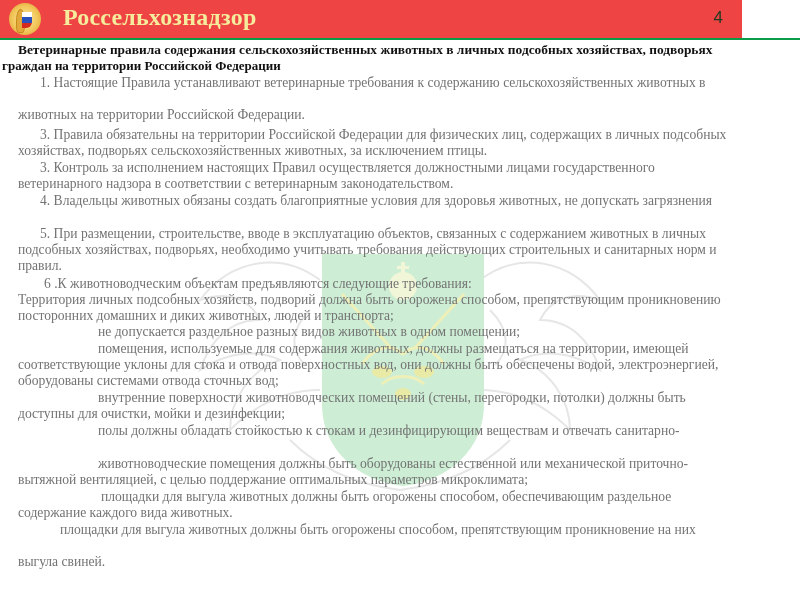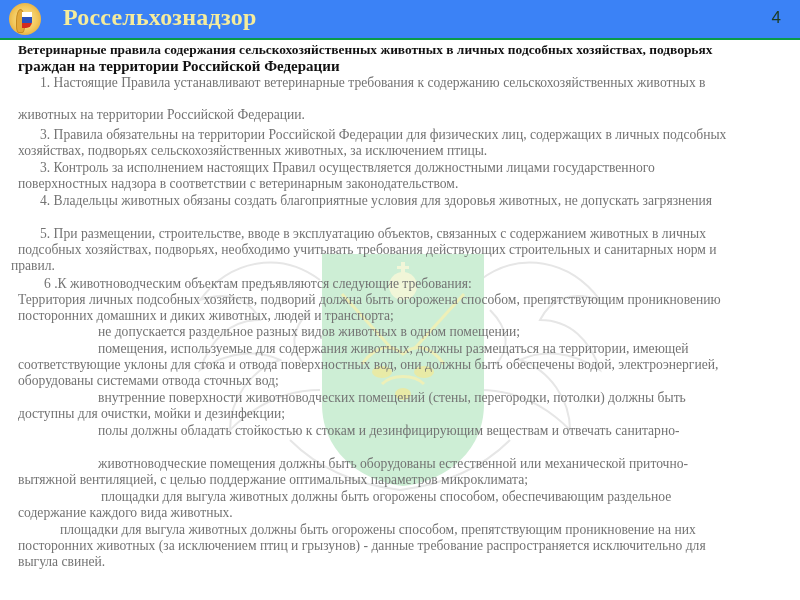--- a/index.html
+++ b/index.html
@@ -1,17 +1,17 @@
 <!DOCTYPE html>
 <html><head>
 <meta charset="utf-8">
 <style>
   html, body { margin:0; padding:0; }
   body { width:800px; height:600px; position:relative; overflow:hidden; background:#ffffff; font-family:"Liberation Serif","DejaVu Serif",serif; }
-  .header { position:absolute; left:0; top:0; width:800px; height:38px; background:#3b82f6; }
+  .header { position:absolute; left:0; top:0; width:742px; height:38px; background:#ef4444; }
   .header-rule { position:absolute; left:0; top:38px; width:800px; height:2px; background:#0a9c46; }
   .logo { position:absolute; left:9px; top:3px; width:32px; height:32px; border-radius:50%; background:radial-gradient(circle at 50% 50%, #fbe9a8 0%, #f2c75a 55%, #d9962a 100%); overflow:hidden; }
   .logo .flag { position:absolute; left:13px; top:9px; width:10px; height:16px; border-radius:0 0 6px 0; overflow:hidden; }
   .logo .flag i { display:block; height:5.34px; }
   .logo .wheat { position:absolute; left:7px; top:6px; width:7px; height:22px; border-radius:50% 50% 30% 30%; background:#e3a93a; border:1px solid #c58a20; }
   .title { position:absolute; left:63px; top:4px; font-size:24px; font-weight:bold; color:#f5ec9c; letter-spacing:0.2px; white-space:nowrap; }
   .slide-num { position:absolute; right:19px; top:8px; font-family:"Liberation Sans","DejaVu Sans",sans-serif; font-size:17px; color:#1d3b22; }
   .watermark { position:absolute; left:322px; top:254px; width:162px; height:232px; }
   .eagle { position:absolute; left:170px; top:240px; width:460px; height:260px; }
   .content { position:absolute; left:0; top:0; width:760px; height:600px; }
@@ -59,36 +59,36 @@
   </g>
   <g fill="#e8eaa6">
     <ellipse cx="60" cy="118" rx="10" ry="6"></ellipse>
     <ellipse cx="102" cy="118" rx="10" ry="6"></ellipse>
     <ellipse cx="81" cy="140" rx="8" ry="6"></ellipse>
   </g>
 </svg>
 
 <div class="content">
   <div class="ln b" style="left:18px;top:42px;font-size:13.4px;">Ветеринарные правила содержания сельскохозяйственных животных в личных подсобных хозяйствах, подворьях</div>
-  <div class="ln b" style="left:18px;top:58px;font-size:15px;">граждан на территории Российской Федерации</div>
+  <div class="ln b" style="left:2px;top:58px;font-size:13px;">граждан на территории Российской Федерации</div>
 
   <div class="ln" style="left:40px;top:75px;">1. Настоящие Правила устанавливают ветеринарные требования к содержанию сельскохозяйственных  животных в</div>
   <div class="ln" style="left:18px;top:107px;">животных на территории Российской Федерации.</div>
 
   <div class="ln" style="left:40px;top:127px;">3. Правила обязательны на территории Российской Федерации для физических лиц, содержащих в личных подсобных</div>
   <div class="ln" style="left:18px;top:143px;">хозяйствах, подворьях сельскохозяйственных животных, за исключением птицы.</div>
 
   <div class="ln" style="left:40px;top:160px;">3. Контроль за исполнением настоящих Правил осуществляется должностными лицами государственного</div>
-  <div class="ln" style="left:18px;top:176px;">поверхностных надзора  в соответствии с ветеринарным законодательством.</div>
+  <div class="ln" style="left:18px;top:176px;">ветеринарного надзора  в соответствии с ветеринарным законодательством.</div>
 
   <div class="ln" style="left:40px;top:193px;">4. Владельцы животных обязаны создать  благоприятные условия для здоровья животных, не допускать загрязнения</div>
 
   <div class="ln" style="left:40px;top:226px;">5. При размещении, строительстве, вводе в эксплуатацию объектов, связанных с содержанием животных в  личных</div>
   <div class="ln" style="left:18px;top:242px;">подсобных хозяйствах, подворьях, необходимо учитывать требования действующих строительных и санитарных норм и</div>
-  <div class="ln" style="left:11px;top:258px;">правил.</div>
+  <div class="ln" style="left:18px;top:258px;">правил.</div>
 
   <div class="ln" style="left:44px;top:276px;">6 .К животноводческим объектам предъявляются следующие требования:</div>
   <div class="ln" style="left:18px;top:292px;">Территория личных подсобных хозяйств, подворий должна быть огорожена способом, препятствующим проникновению</div>
   <div class="ln" style="left:18px;top:308px;">посторонних домашних и диких животных, людей и транспорта;</div>
 
   <div class="ln" style="left:98px;top:324px;">не допускается раздельное разных видов животных в одном помещении;</div>
 
   <div class="ln" style="left:98px;top:341px;">помещения, используемые для содержания животных, должны размещаться на территории, имеющей</div>
   <div class="ln" style="left:18px;top:357px;">соответствующие уклоны для стока и отвода поверхностных вод, они должны быть обеспечены водой, электроэнергией,</div>
   <div class="ln" style="left:18px;top:373px;text-align:center;">оборудованы системами отвода сточных вод;</div>
@@ -98,15 +98,14 @@
 
   <div class="ln" style="left:98px;top:423px;">полы должны обладать стойкостью к стокам и дезинфицирующим веществам и отвечать санитарно-</div>
 
   <div class="ln" style="left:98px;top:456px;">животноводческие помещения должны быть оборудованы естественной или механической приточно-</div>
   <div class="ln" style="left:18px;top:472px;">вытяжной вентиляцией, с целью поддержание оптимальных параметров микроклимата;</div>
 
   <div class="ln" style="left:101px;top:489px;">площадки для выгула животных должны быть огорожены способом, обеспечивающим раздельное</div>
   <div class="ln" style="left:18px;top:505px;">содержание каждого вида животных.</div>
 
   <div class="ln" style="left:60px;top:522px;">площадки для выгула животных должны быть огорожены способом, препятствующим проникновение на них</div>
-  <div class="ln" style="left:18px;top:538px;">посторонних животных (за исключением птиц и грызунов) - данные требование распространяется исключительно для</div>
   <div class="ln" style="left:18px;top:554px;">выгула свиней.</div>
 </div>
 
 </body></html>

